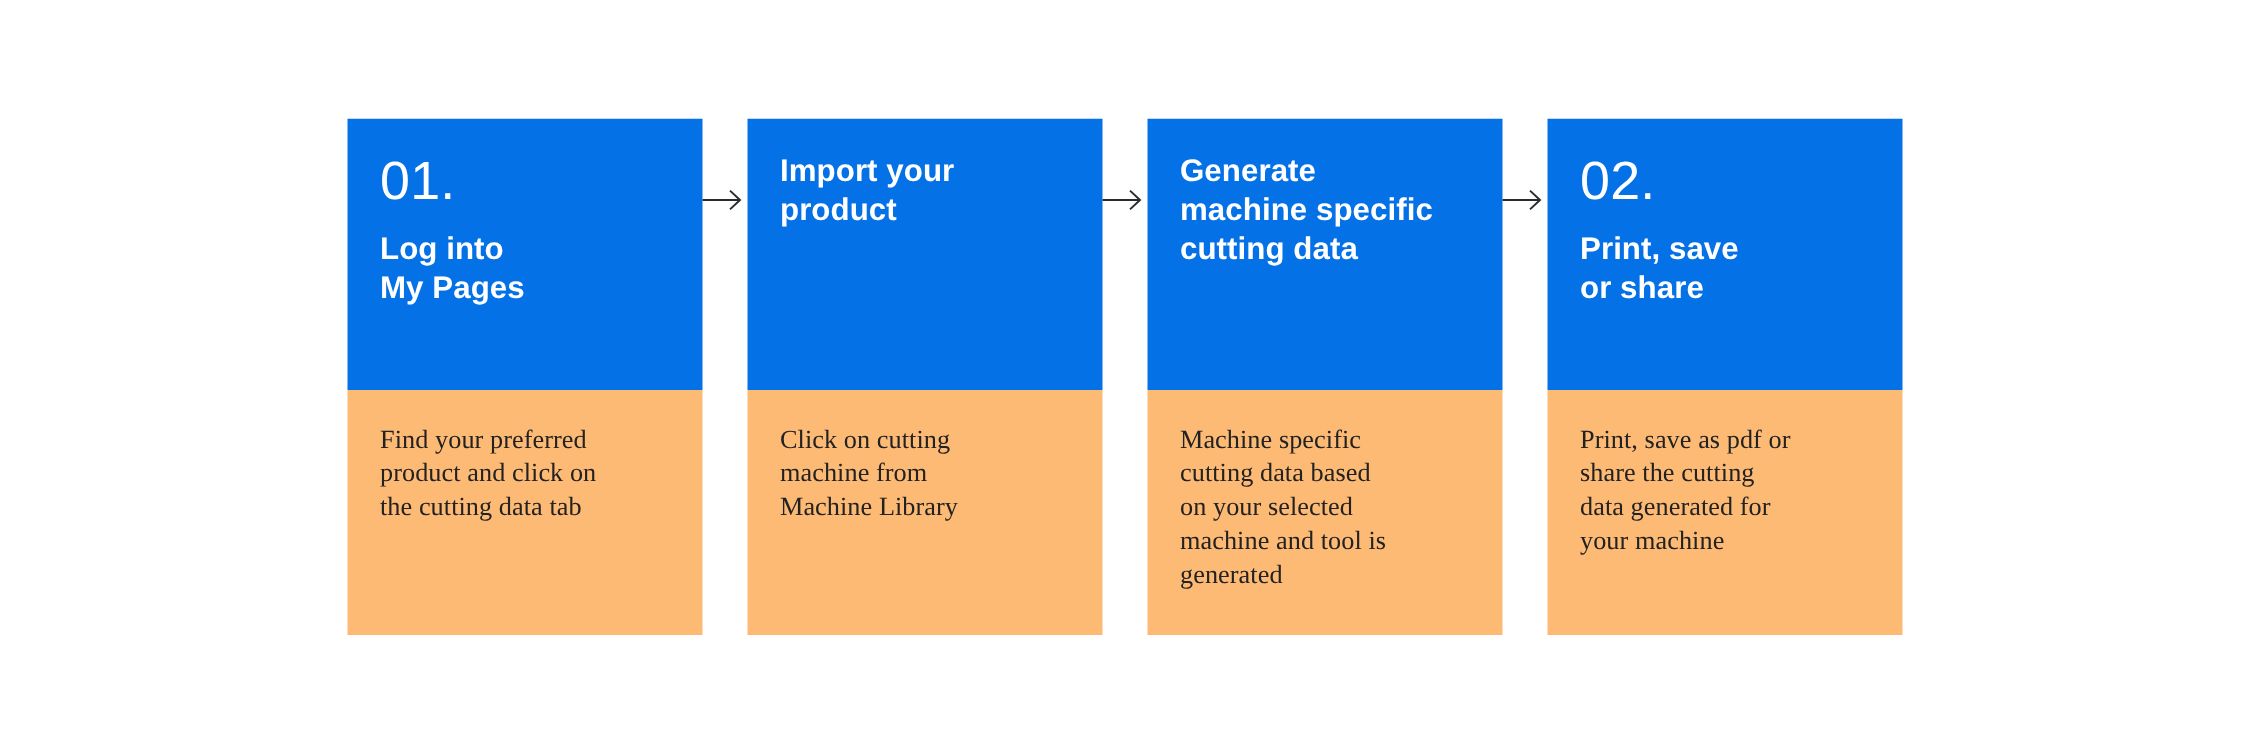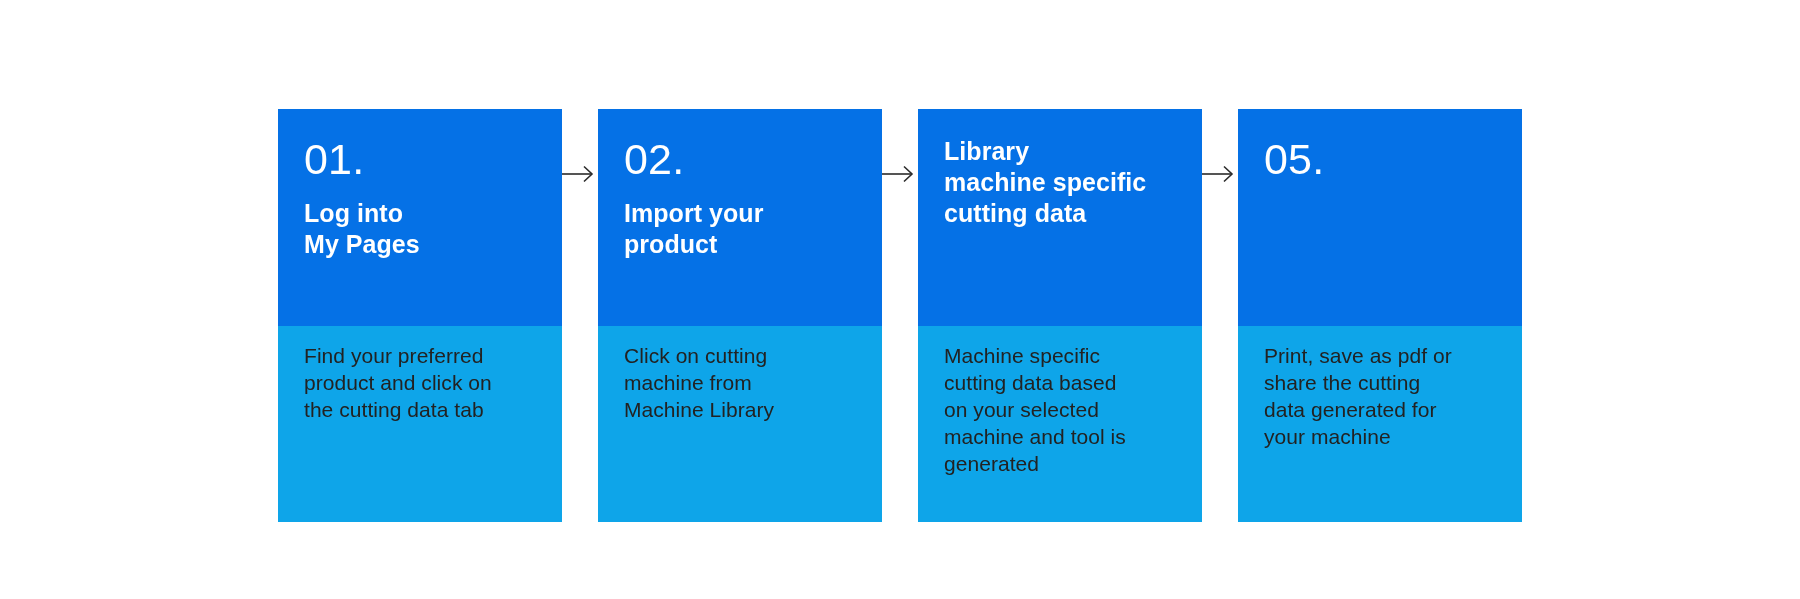--- a/index.html
+++ b/index.html
@@ -17,21 +17,21 @@
     position: relative;
     width: 1800px;
     height: 599px;
     background: #ffffff;
     overflow: hidden;
   }
 
   .steps-row {
     position: absolute;
     left: 278px;
-    top: 109px;
+    top: 95px;
     width: 1244px;
     height: 413px;
     display: flex;
     flex-direction: row;
     align-items: stretch;
     gap: 36px;
   }
 
   .step-card {
     position: relative;
@@ -62,23 +62,24 @@
   .step-title {
     color: #ffffff;
     font-size: 25px;
     line-height: 31px;
     font-weight: 700;
     letter-spacing: 0.05px;
     white-space: pre-line;
   }
 
   .card-body {
-    background: #0ea5e9;
+    background: #fdba74;
     flex: 1 1 auto;
-    padding: 16px 26px 20px 26px;
+    padding: 26px 26px 20px 26px;
+    font-family: Liberation Serif, serif;
   }
 
   .body-text {
     color: #222222;
     font-size: 21px;
     line-height: 27px;
     font-weight: 400;
     letter-spacing: 0.05px;
     white-space: pre-line;
   }
@@ -120,61 +121,62 @@
       <div class="connector">
         <svg viewBox="0 0 36 24" xmlns="http://www.w3.org/2000/svg">
           <path d="M0 12 H30" stroke="#2B2B2B" stroke-width="1.6" fill="none"></path>
           <path d="M22 4.5 L30 12 L22 19.5" stroke="#2B2B2B" stroke-width="1.6" fill="none" stroke-linecap="butt" stroke-linejoin="miter"></path>
         </svg>
       </div>
     </div>
 
     <div class="step-card">
       <div class="card-header">
-        <div class="step-number">02.</div>
         <div class="step-title">Import your
 product</div>
       </div>
       <div class="card-body">
         <div class="body-text">Click on cutting
 machine from
 Machine Library</div>
       </div>
       <div class="connector">
         <svg viewBox="0 0 36 24" xmlns="http://www.w3.org/2000/svg">
           <path d="M0 12 H30" stroke="#2B2B2B" stroke-width="1.6" fill="none"></path>
           <path d="M22 4.5 L30 12 L22 19.5" stroke="#2B2B2B" stroke-width="1.6" fill="none" stroke-linecap="butt" stroke-linejoin="miter"></path>
         </svg>
       </div>
     </div>
 
     <div class="step-card">
       <div class="card-header">
-        <div class="step-title">Library
+        <div class="step-title">Generate
 machine specific
 cutting data</div>
       </div>
       <div class="card-body">
         <div class="body-text">Machine specific
 cutting data based
 on your selected
 machine and tool is
 generated</div>
       </div>
       <div class="connector">
         <svg viewBox="0 0 36 24" xmlns="http://www.w3.org/2000/svg">
           <path d="M0 12 H30" stroke="#2B2B2B" stroke-width="1.6" fill="none"></path>
           <path d="M22 4.5 L30 12 L22 19.5" stroke="#2B2B2B" stroke-width="1.6" fill="none" stroke-linecap="butt" stroke-linejoin="miter"></path>
         </svg>
       </div>
     </div>
 
     <div class="step-card">
       <div class="card-header">
-        <div class="step-number">05.</div>
+        <div class="step-number">02.</div>
+        <div class="step-title">Print, save
+or share</div>
       </div>
       <div class="card-body">
         <div class="body-text">Print, save as pdf or
 share the cutting
 data generated for
 your machine</div>
       </div>
     </div>
 
   </div>

